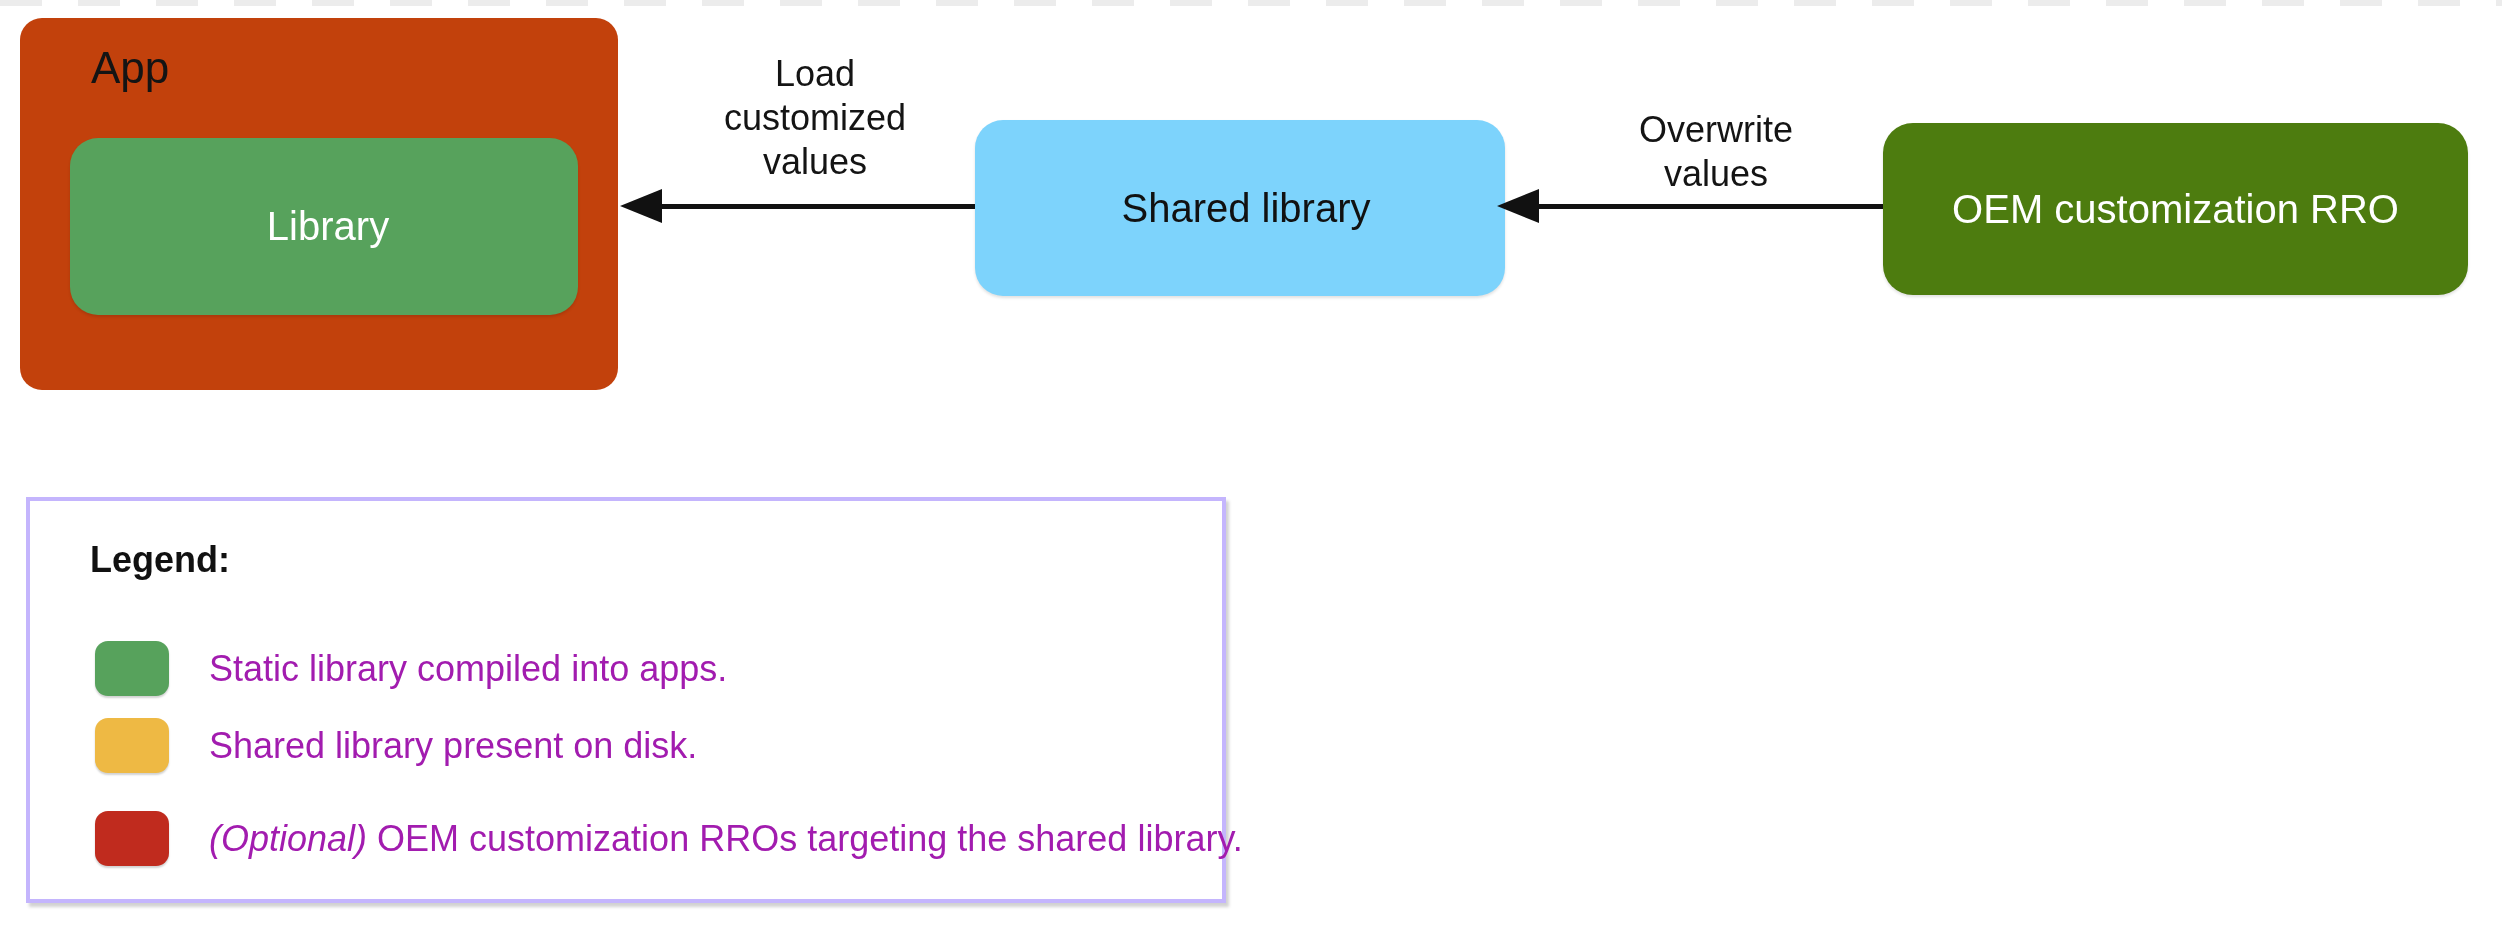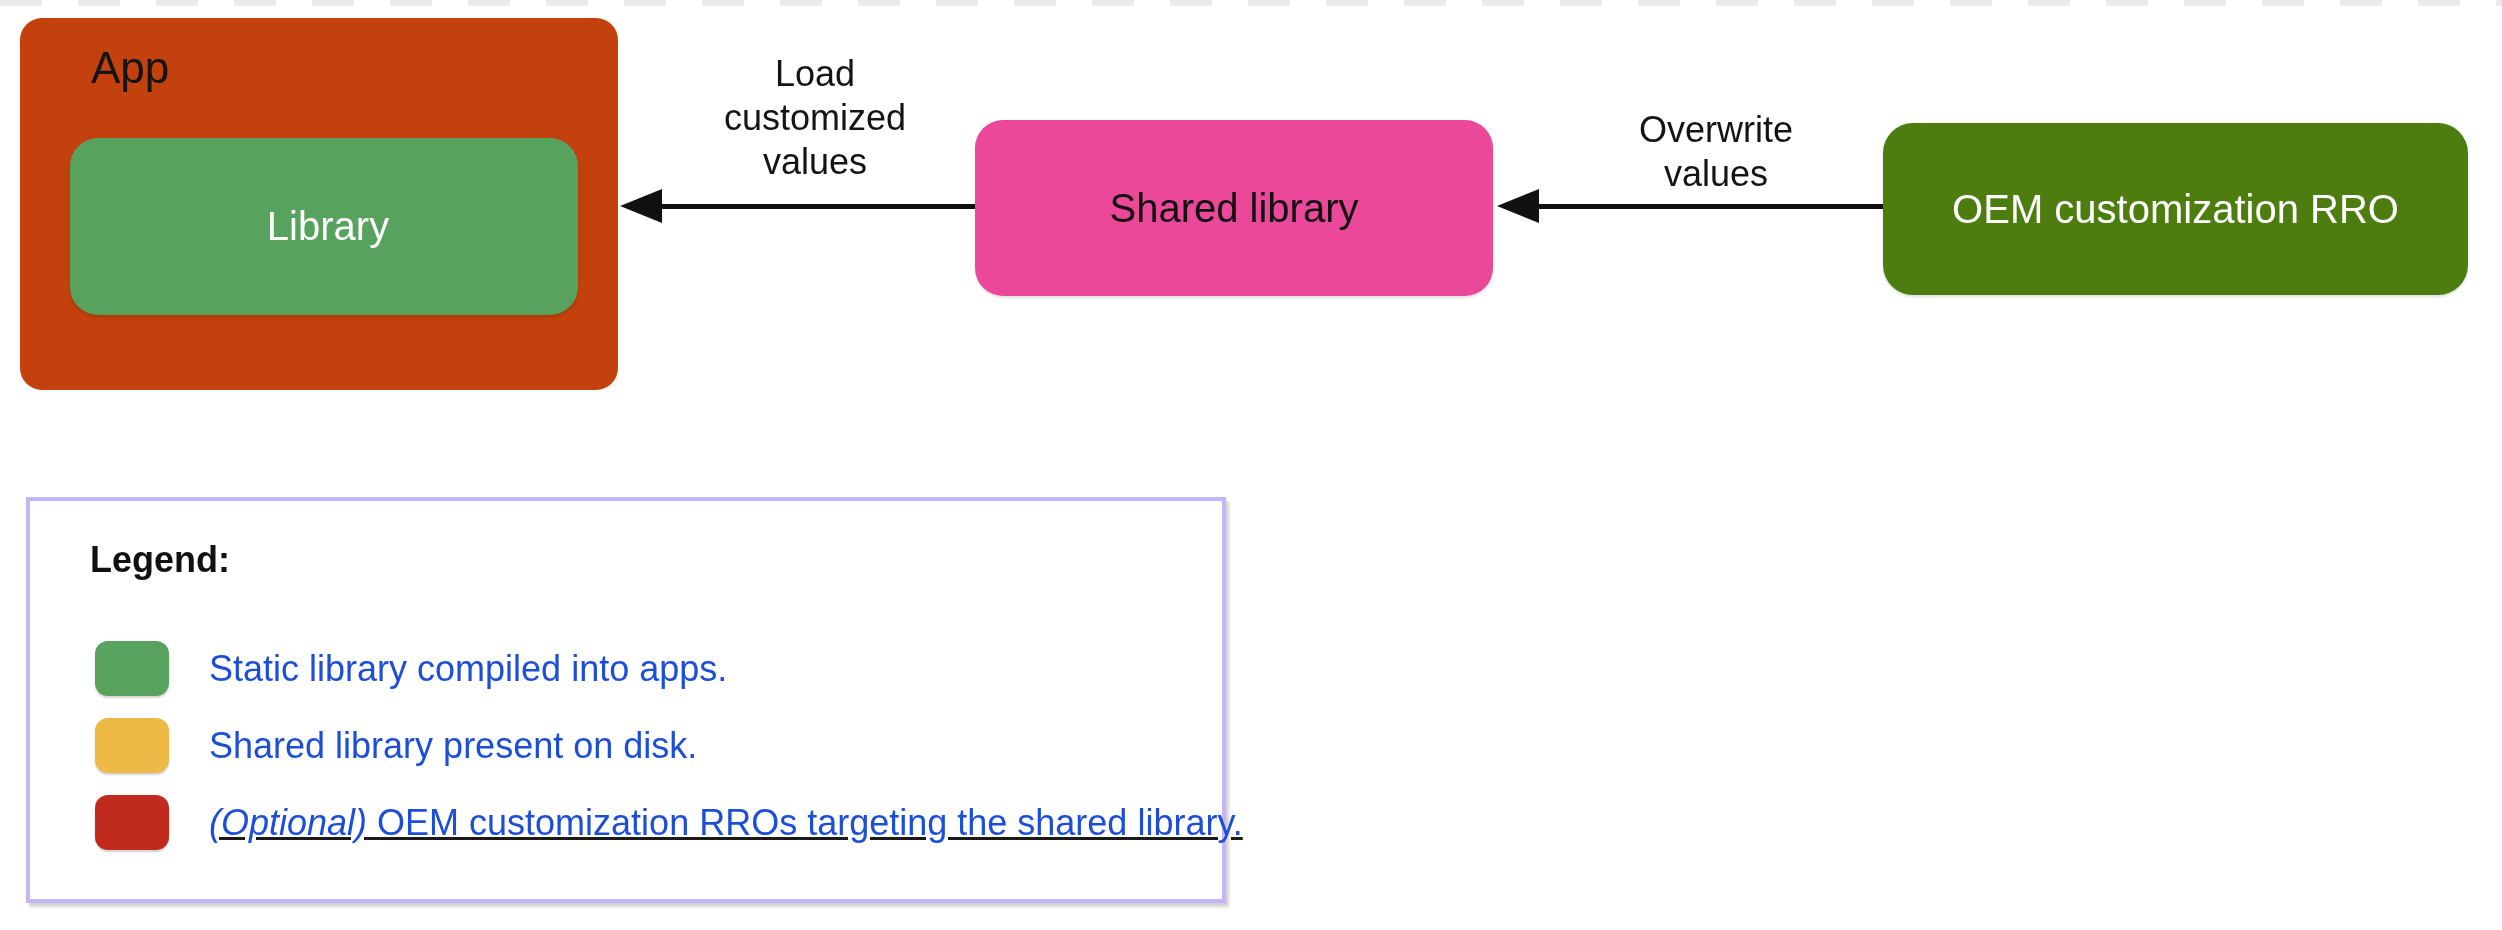--- a/index.html
+++ b/index.html
@@ -83,47 +83,47 @@
     box-shadow:3px 4px 3px rgba(0,0,0,0.18);
     box-sizing:border-box;
   }
   .legend-title{
     position:absolute;left:60px;top:38px;
     font-size:36px;font-weight:bold;color:#111111;
   }
   .legend-row{position:absolute;left:65px;display:flex;align-items:center;}
   .row-1{top:140px;}
   .row-2{top:217px;}
-  .row-3{top:294px;text-decoration:underline;}
+  .row-3{top:310px;}
   .swatch{
     width:74px;height:55px;border-radius:13px;
     box-shadow:0 2px 2px rgba(0,0,0,0.18);
     flex:0 0 auto;
   }
   .legend-text{
     margin-left:40px;
-    font-size:36px;color:#1d4ed8;white-space:nowrap;
+    font-size:36px;color:#a21caf;white-space:nowrap;
   }
   .legend-text .opt{font-style:italic;}
 </style>
 </head>
 <body>
 
 <div class="canvas">
 
   <div class="top-dashes"></div>
 
   <div class="box app-box">
     <div class="app-label">App</div>
     <div class="box library-box" style="background: rgb(87, 162, 92);">
       <span>Library</span>
     </div>
   </div>
 
-  <div class="box shared-box" style="background: #ec4899;">
+  <div class="box shared-box" style="background: #7dd3fc; padding-left: 12px;">
     <span>Shared library</span>
   </div>
 
   <div class="box oem-box" style="background: #4d7c0f;">
     <span>OEM customization RRO</span>
   </div>
 
   <div class="arrow-line line-1"></div>
   <div class="arrow-head head-1"></div>
   <div class="arrow-label label-1">Load

